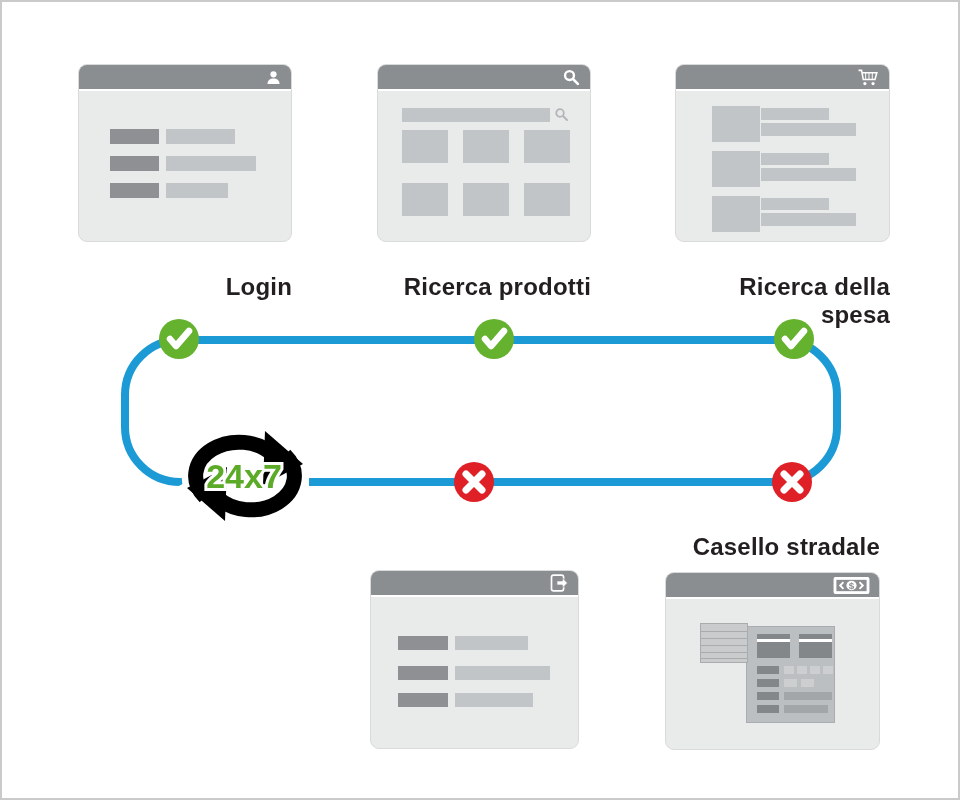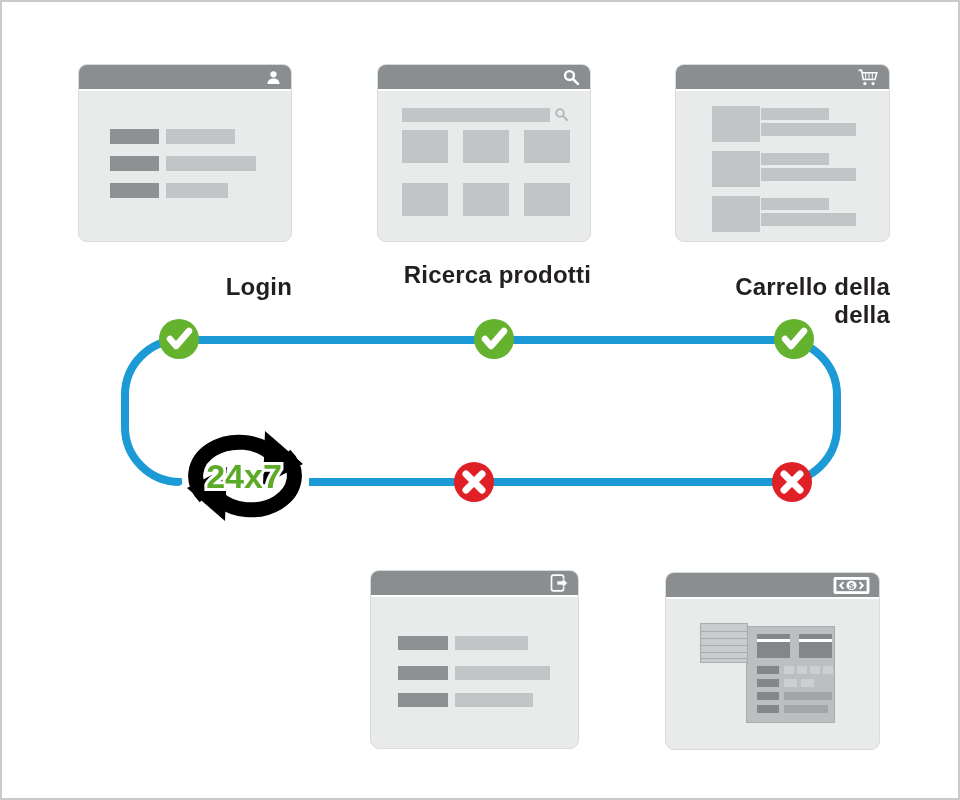--- a/index.html
+++ b/index.html
@@ -101,58 +101,59 @@
       <circle cx="6" cy="6" r="3.8" fill="none" stroke="#b3b6b8" stroke-width="1.8"></circle>
       <path d="M9 9 L13 13" stroke="#b3b6b8" stroke-width="2" stroke-linecap="round"></path>
     </svg>
     <div class="blk bar-light" style="left:24px;  top:65px;  width:46px; height:33px;"></div>
     <div class="blk bar-light" style="left:85px;  top:65px;  width:46px; height:33px;"></div>
     <div class="blk bar-light" style="left:146px; top:65px;  width:46px; height:33px;"></div>
     <div class="blk bar-light" style="left:24px;  top:118px; width:46px; height:33px;"></div>
     <div class="blk bar-light" style="left:85px;  top:118px; width:46px; height:33px;"></div>
     <div class="blk bar-light" style="left:146px; top:118px; width:46px; height:33px;"></div>
   </div>
-  <div class="caption" style="left:375px; top:259px; width:214px;">Ricerca prodotti</div>
+  <div class="caption" style="left:375px; top:271px; width:214px;">Ricerca prodotti</div>
 
   <div class="win" style="left:673px; top:62px; width:215px; height:178px;">
     <div class="win-header">
       <svg width="23" height="19" viewBox="0 0 24 20">
         <path d="M1.5 2.5 h3.2 l1.8 9.6 h12.3 l2-7.2 H6" fill="none" stroke="#fff" stroke-width="1.6"></path>
         <path d="M9 5 v7 M12.5 5 v7 M16 5 v7" stroke="#fff" stroke-width="1"></path>
         <circle cx="8.2" cy="16.4" r="1.7" fill="#fff"></circle>
         <circle cx="16.8" cy="16.4" r="1.7" fill="#fff"></circle>
       </svg>
     </div>
     <div class="blk bar-light" style="left:36px; top:41px;  width:48px; height:36px;"></div>
     <div class="blk bar-light" style="left:85px; top:43px;  width:68px; height:12px;"></div>
     <div class="blk bar-light" style="left:85px; top:58px;  width:95px; height:13px;"></div>
     <div class="blk bar-light" style="left:36px; top:86px;  width:48px; height:36px;"></div>
     <div class="blk bar-light" style="left:85px; top:88px;  width:68px; height:12px;"></div>
     <div class="blk bar-light" style="left:85px; top:103px; width:95px; height:13px;"></div>
     <div class="blk bar-light" style="left:36px; top:131px; width:48px; height:36px;"></div>
     <div class="blk bar-light" style="left:85px; top:133px; width:68px; height:12px;"></div>
     <div class="blk bar-light" style="left:85px; top:148px; width:95px; height:13px;"></div>
   </div>
-  <div class="caption" style="left:673px; top:271px; width:215px;">Carrello della della</div>
+  <div class="caption" style="left:673px; top:271px; width:215px;">Ricerca della spesa</div>
 
   <div class="win" style="left:368px; top:568px; width:209px; height:179px;">
     <div class="win-header">
       <svg width="20" height="20" viewBox="0 0 24 24">
         <rect x="3" y="2.5" width="14.5" height="19" rx="2.5" fill="none" stroke="#fff" stroke-width="2"></rect>
         <path d="M9.5 9.5 h6.5 V5.8 l6.2 6.2 -6.2 6.2 V14.5 h-6.5 z" fill="#fff" stroke="#8b8e91" stroke-width="1"></path>
       </svg>
     </div>
     <div class="blk bar-dark" style="left:27px; top:65px;  width:50px; height:14px;"></div>
     <div class="blk bar-light" style="left:84px; top:65px;  width:73px; height:14px;"></div>
     <div class="blk bar-dark" style="left:27px; top:95px;  width:50px; height:14px;"></div>
     <div class="blk bar-light" style="left:84px; top:95px;  width:95px; height:14px;"></div>
     <div class="blk bar-dark" style="left:27px; top:122px; width:50px; height:14px;"></div>
     <div class="blk bar-light" style="left:84px; top:122px; width:78px; height:14px;"></div>
   </div>
 
+  <div class="caption" style="left:663px; top:531px; width:215px;">Casello stradale</div>
   <div class="win" style="left:663px; top:570px; width:215px; height:178px;">
     <div class="win-header">
       <svg width="37" height="17" viewBox="0 0 38 18">
         <rect x="0" y="0" width="38" height="18" rx="2" fill="#fff"></rect>
         <rect x="3" y="3" width="32" height="12" fill="#8b8e91"></rect>
         <path d="M10.5 5.5 L7 9 L10.5 12.5" fill="none" stroke="#fff" stroke-width="2"></path>
         <path d="M27.5 5.5 L31 9 L27.5 12.5" fill="none" stroke="#fff" stroke-width="2"></path>
         <ellipse cx="19" cy="9" rx="5.4" ry="5" fill="#fff"></ellipse>
         <text x="19" y="12.6" text-anchor="middle" font-size="10.5" font-weight="bold" fill="#8b8e91">$</text>
       </svg>

